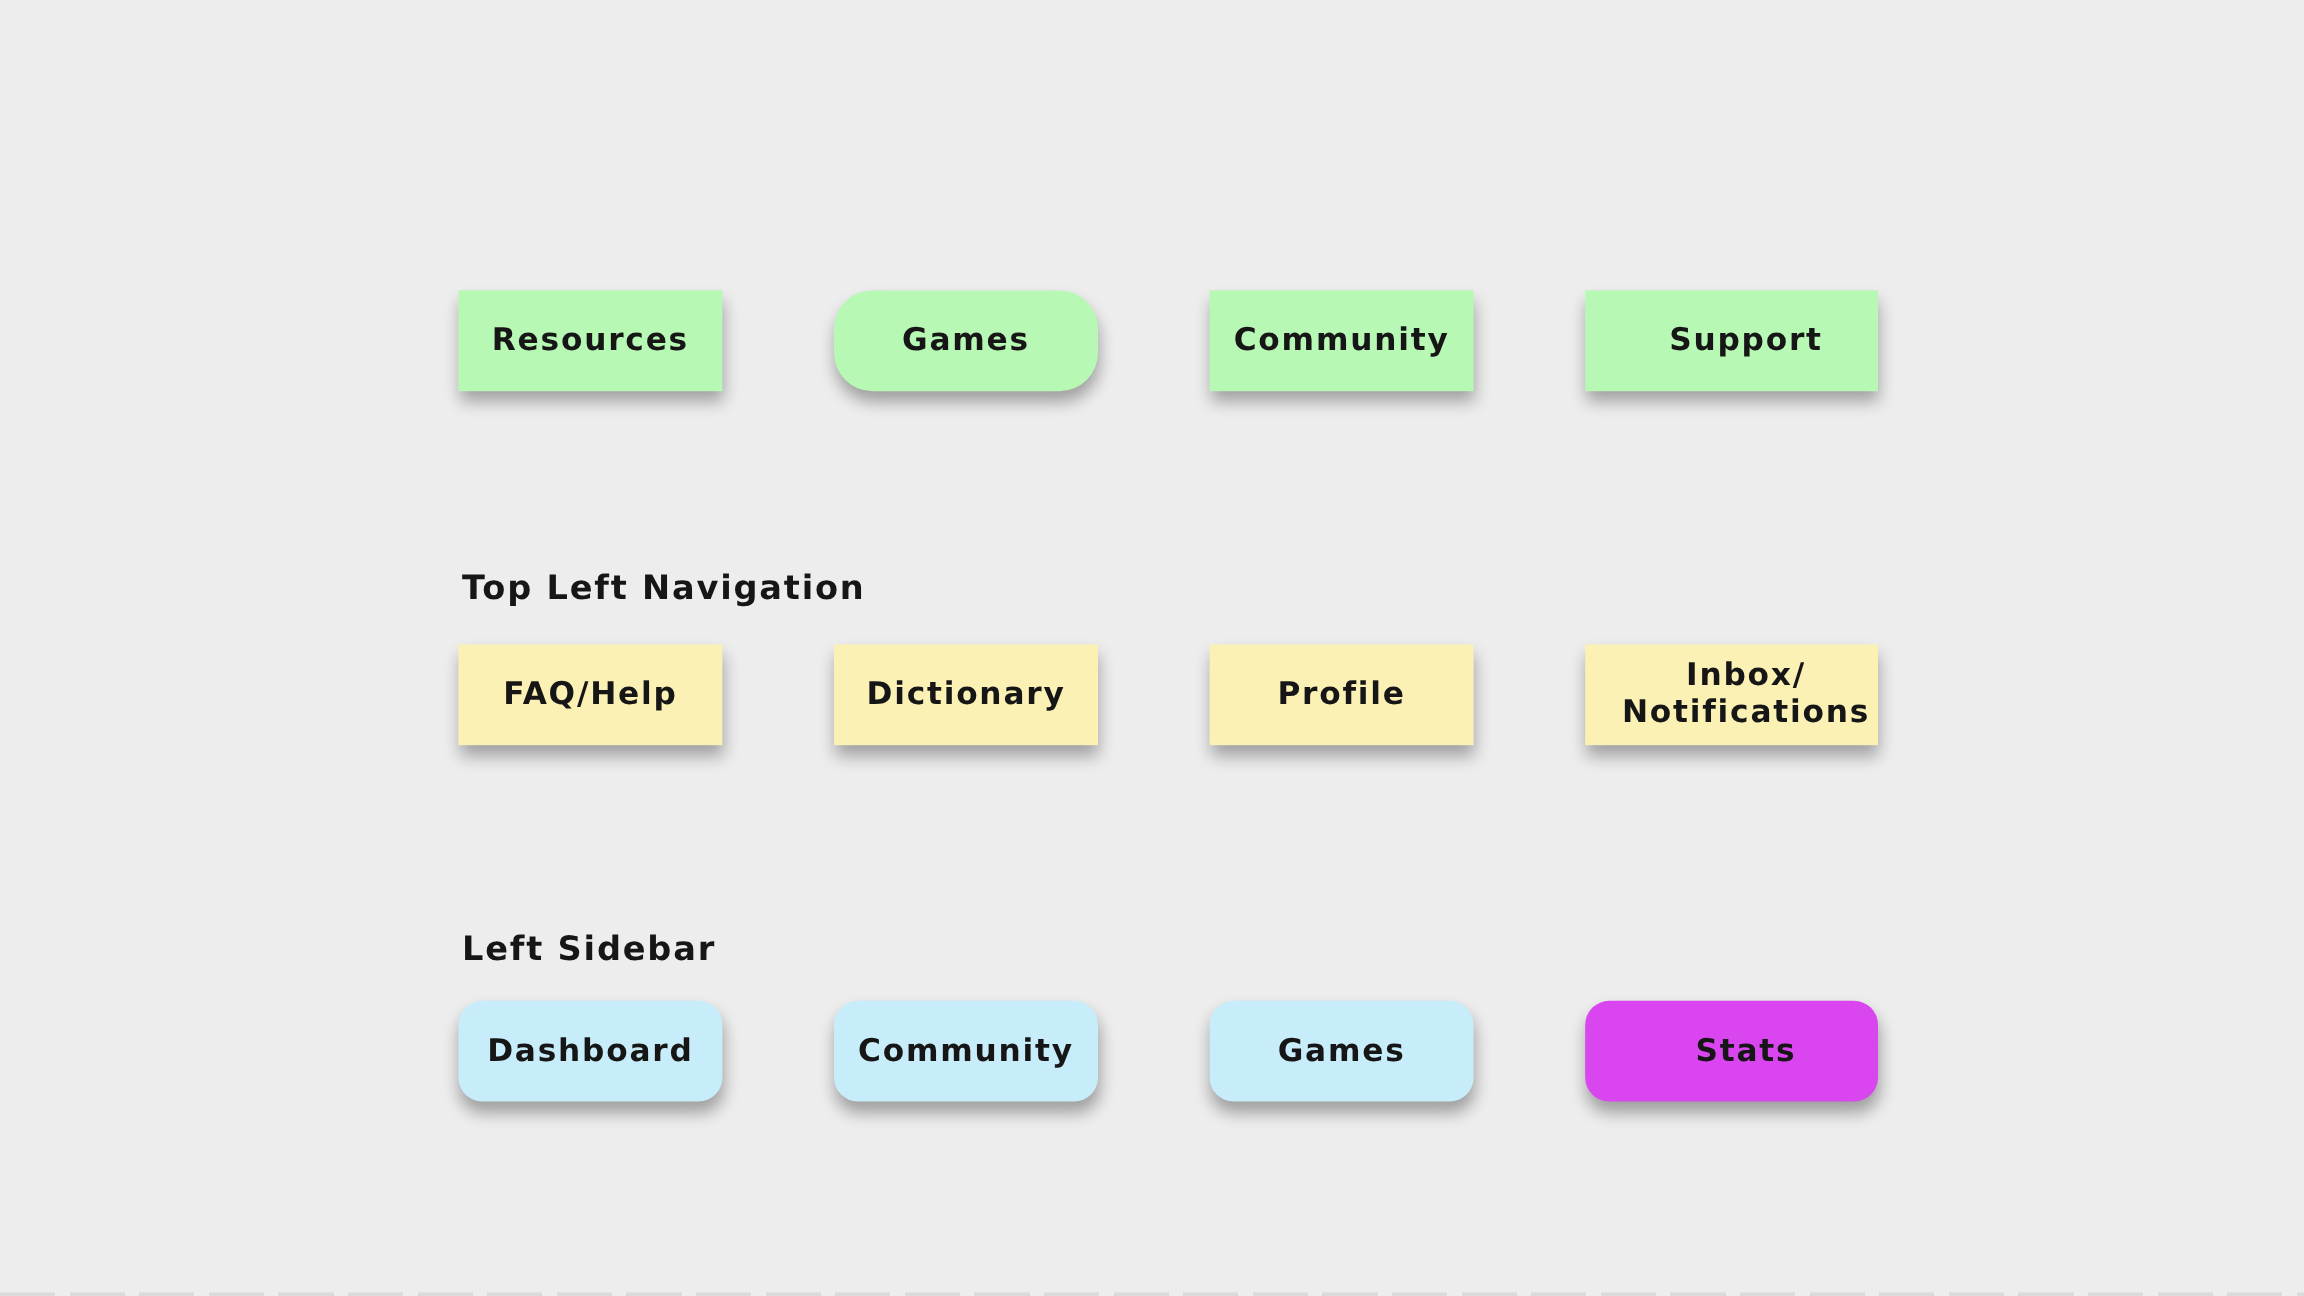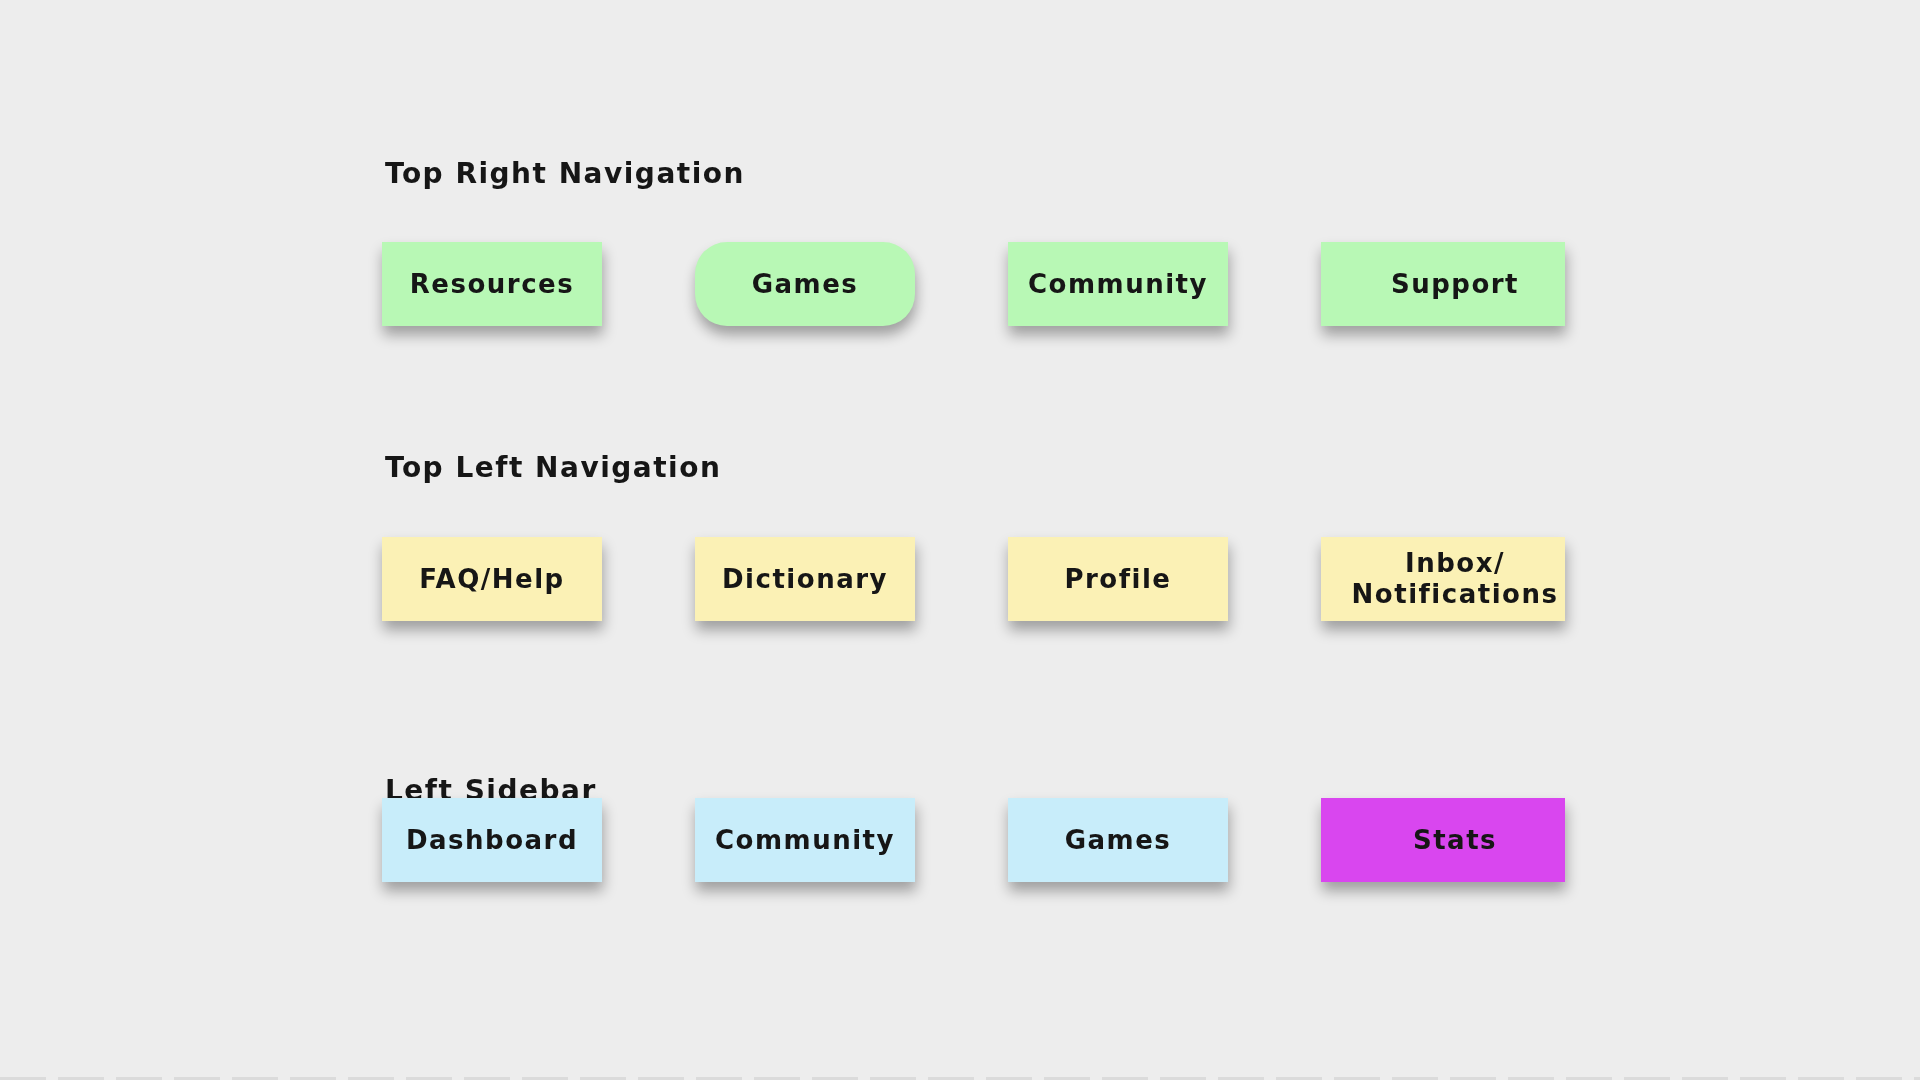--- a/index.html
+++ b/index.html
@@ -13,60 +13,59 @@
   .section-label{
     position:absolute;
     left:385px;
     font-size:28px;
     font-weight:700;
     letter-spacing:1.5px;
     line-height:34px;
     white-space:nowrap;
   }
   .lbl0{top:157px;}
-  .lbl1{top:451px;}
+  .lbl1{top:473px;}
   .lbl2{top:774px;}
   .card{
     position:absolute;
     width:220px;
     height:84px;
     display:flex;
     align-items:center;
     justify-content:center;
     text-align:center;
     font-size:26px;
     font-weight:700;
     letter-spacing:1.5px;
     line-height:31px;
     white-space:pre-line;
     box-shadow:1px 9px 13px rgba(0,0,0,0.33);
     cursor:pointer;
     margin-top:24px;
   }
   .r0{top:218px;}
   .r1{top:513px;}
-  .r2{top:774px;}
+  .r2{top:810px;border-radius:20px;}
   .c0{left:382px;}
   .c1{left:695px;}
   .c2{left:1008px;}
   .c3{left:1321px;padding-left:24px;}
   .boundary{
     position:absolute;
     left:0;
     top:1077px;
     width:1920px;
     height:3px;
   }
 </style>
 </head>
 <body>
 
 <div class="canvas" style="background: rgb(237, 237, 237); color: rgb(22, 22, 22);">
 
-  <div class="section-label lbl0">Top Right Navigation</div>
   <div class="card r0 c0" style="background: rgb(184, 248, 181);">Resources</div>
   <div class="card r0 c1" style="background: rgb(184, 248, 181); border-radius: 32px;">Games</div>
   <div class="card r0 c2" style="background: rgb(184, 248, 181);">Community</div>
   <div class="card r0 c3" style="background: rgb(184, 248, 181);">Support</div>
 
   <div class="section-label lbl1">Top Left Navigation</div>
   <div class="card r1 c1" style="background: rgb(251, 241, 181);">Dictionary</div>
   <div class="card r1 c0" style="background: rgb(251, 241, 181);">FAQ/Help</div>
   <div class="card r1 c3" style="background: rgb(251, 241, 181);">Inbox/
 Notifications</div>

